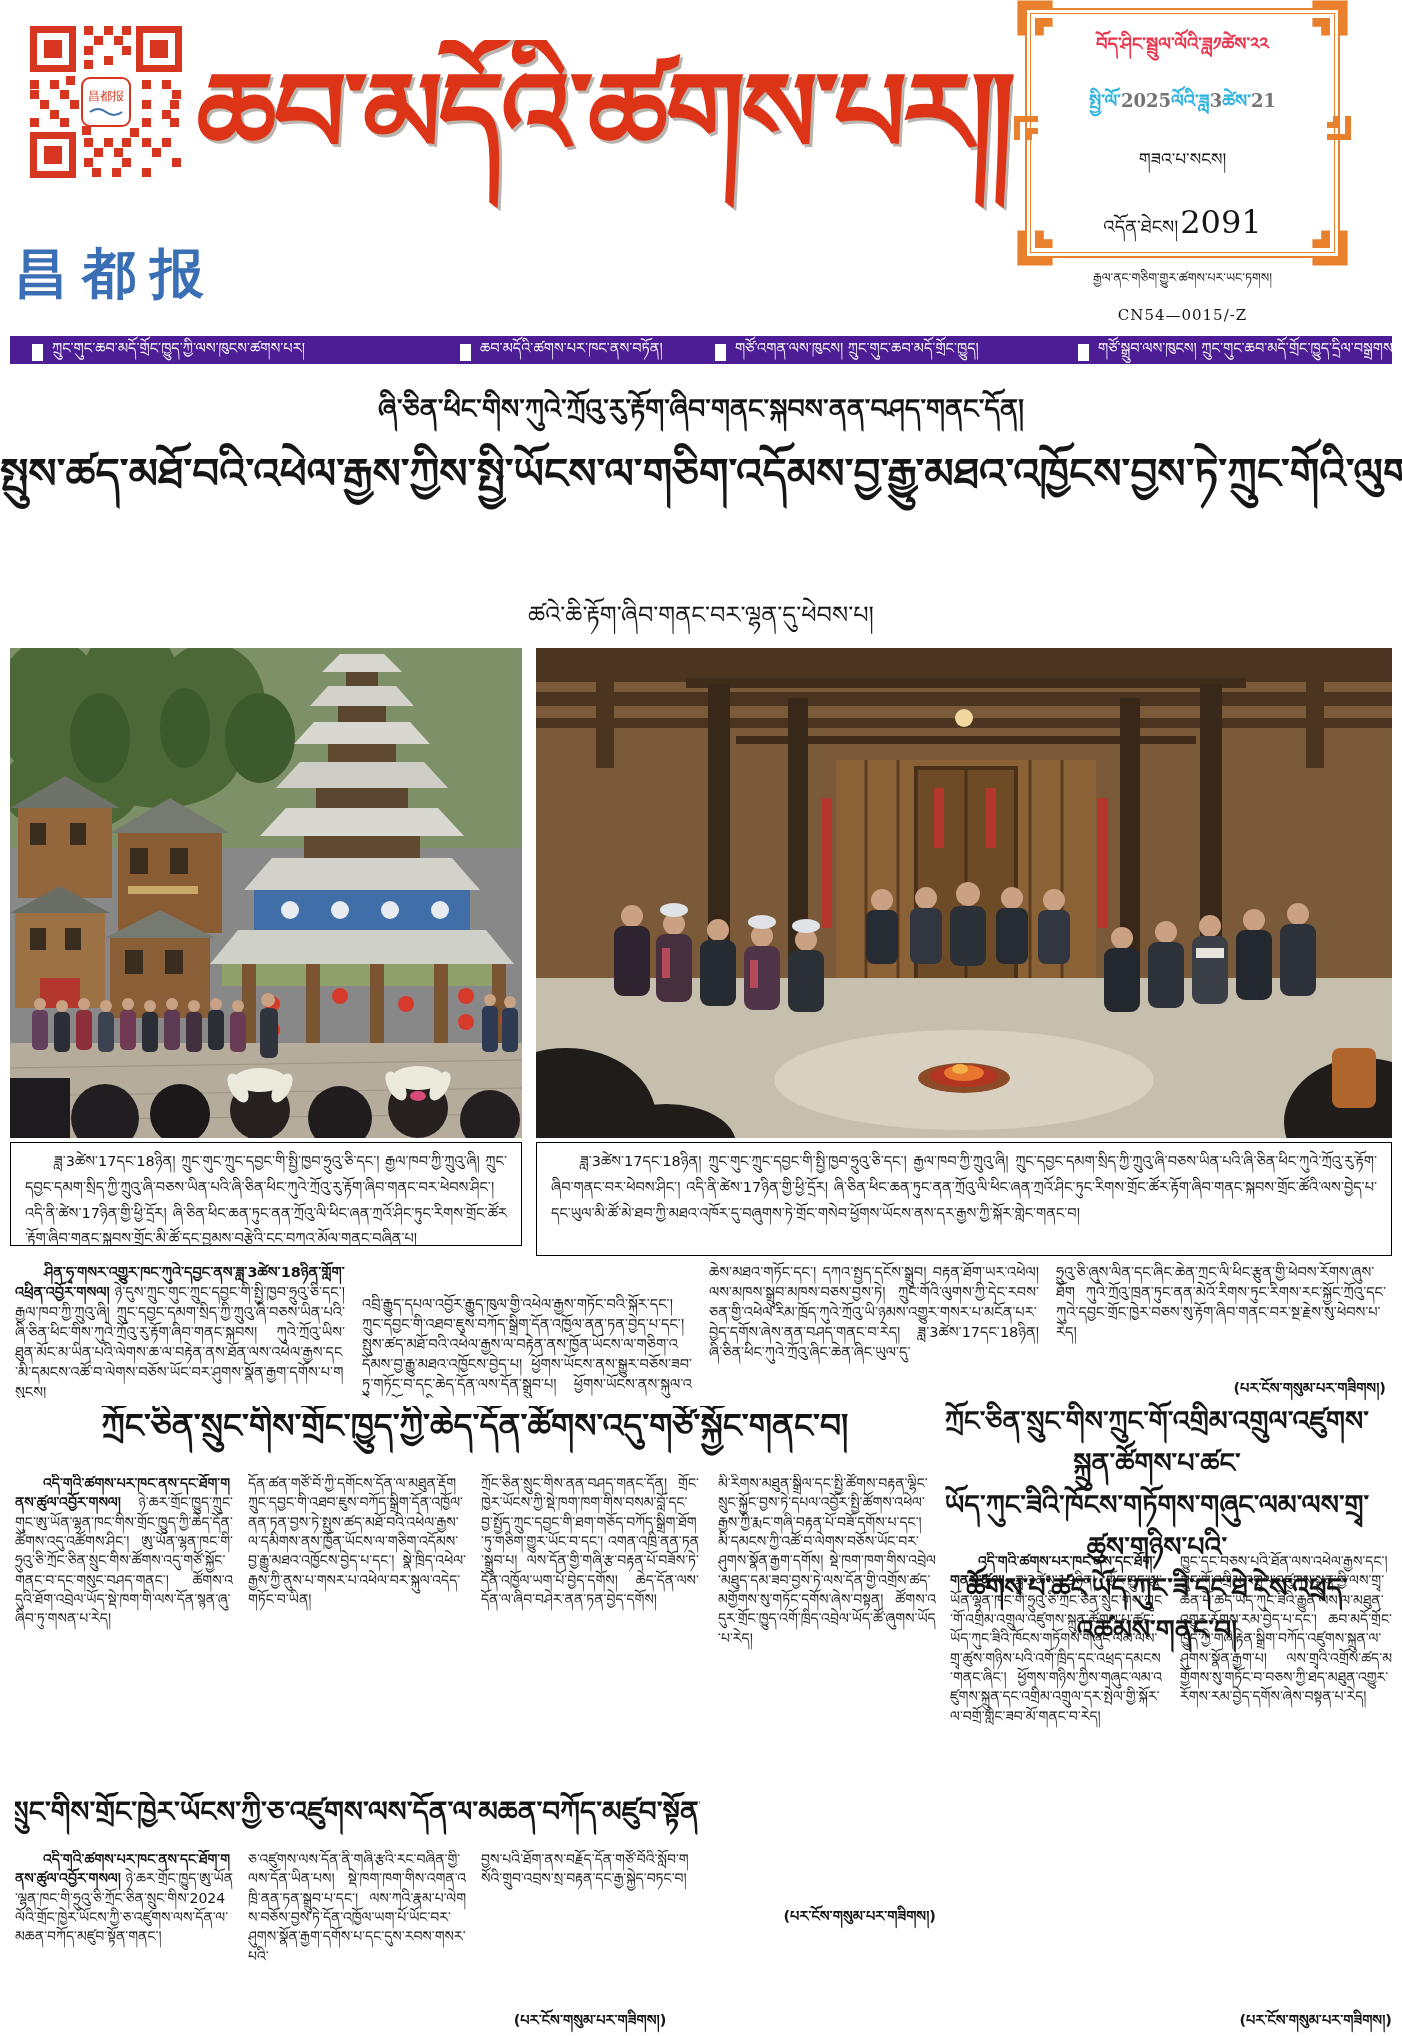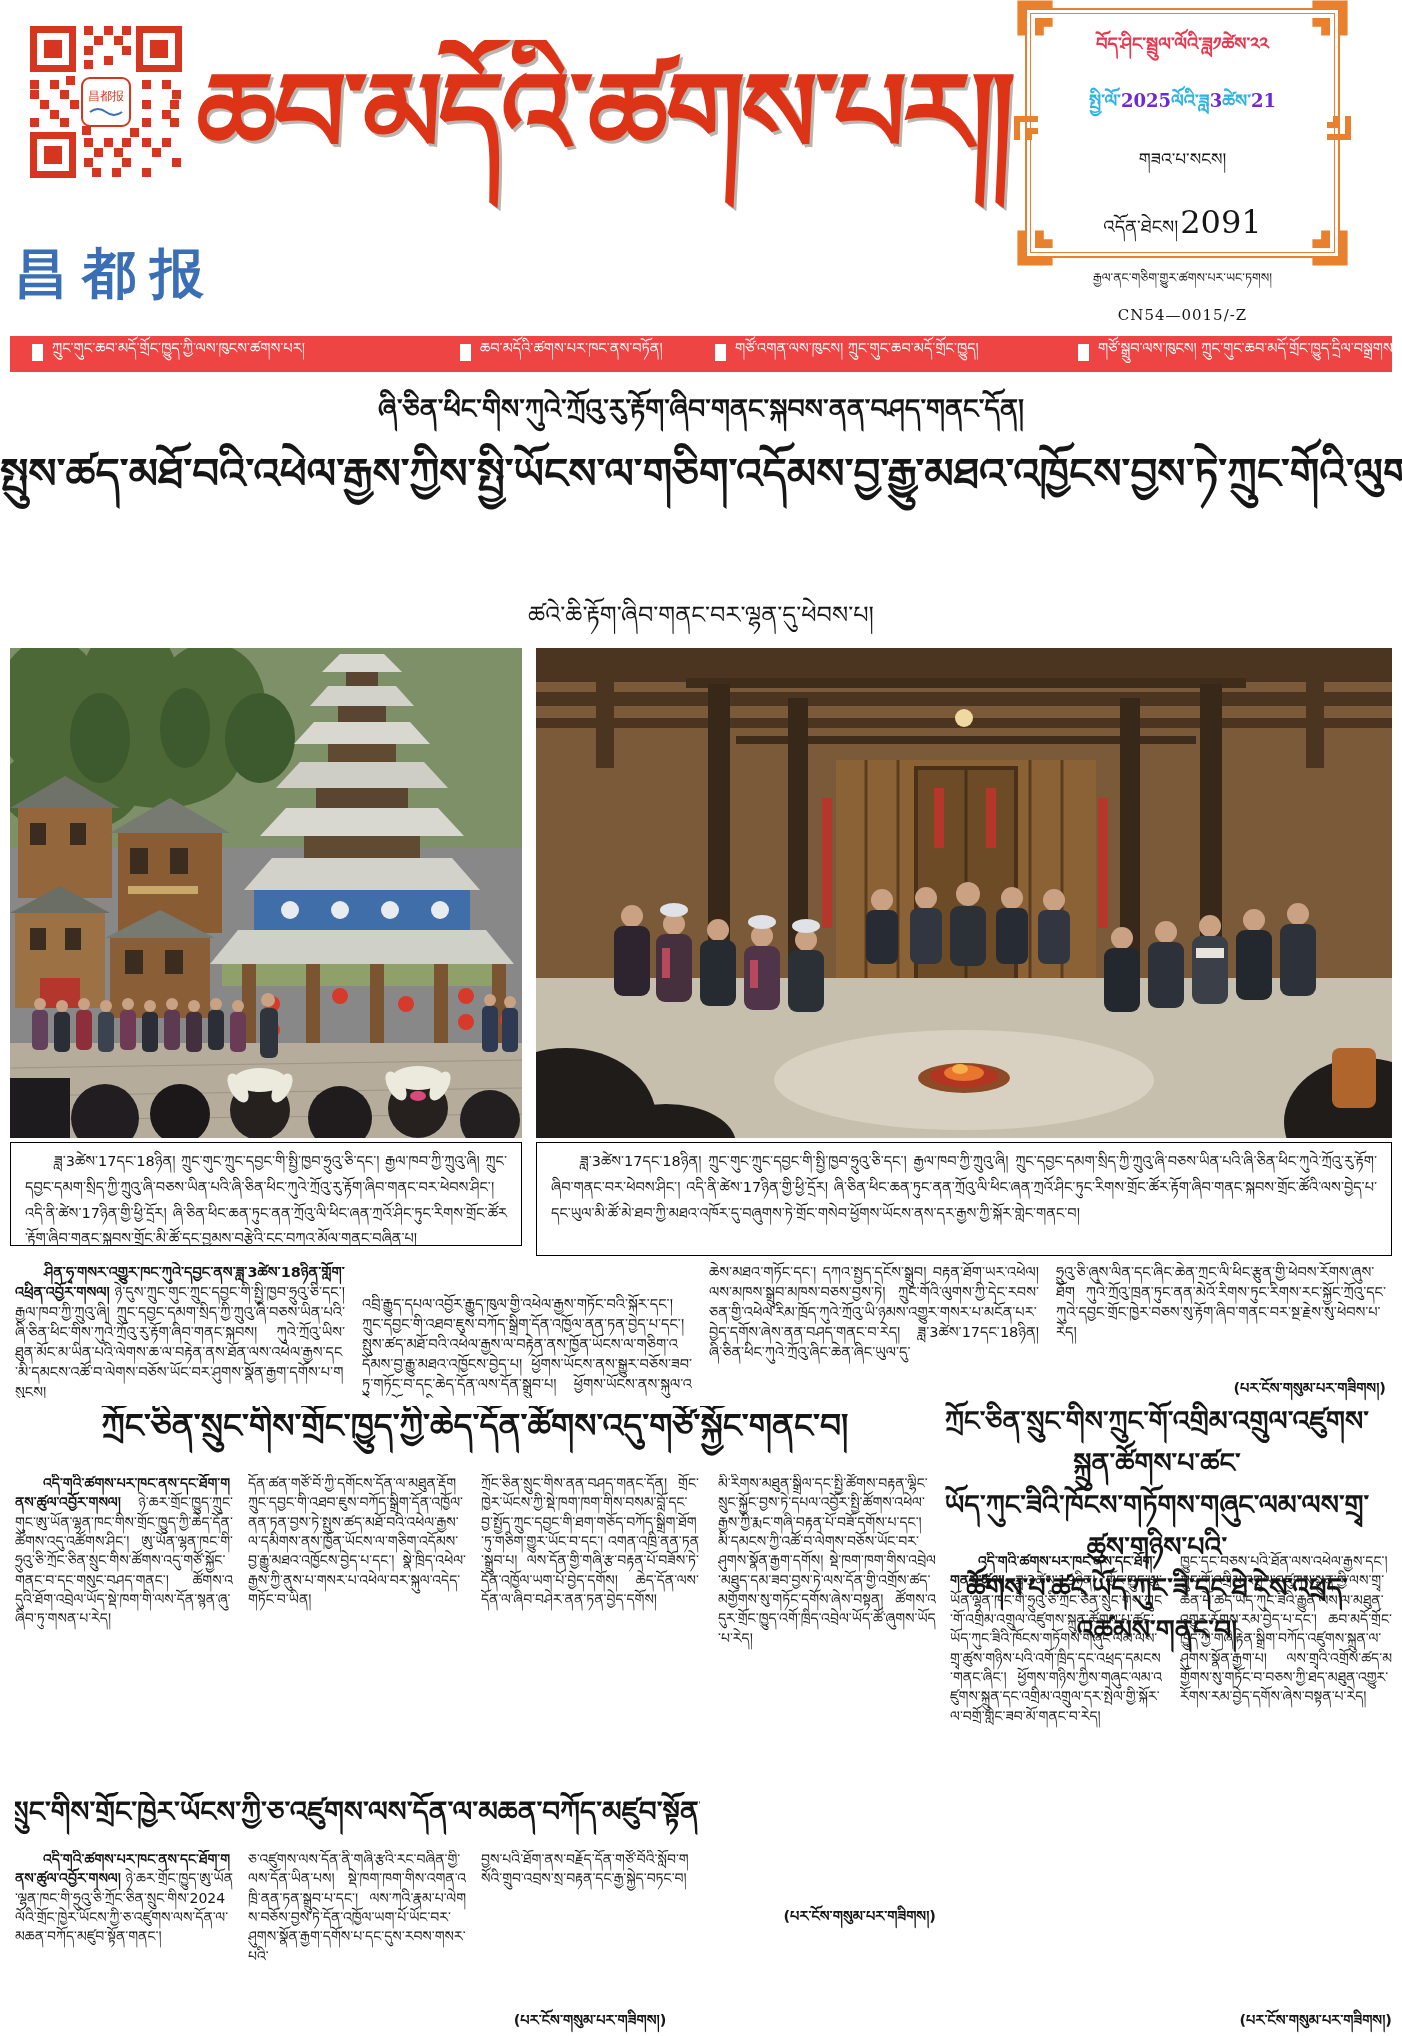--- a/index.html
+++ b/index.html
@@ -9,32 +9,32 @@
   
   .masthead{left:195px;top:40px;width:815px;height:210px;display:flex;align-items:center;justify-content:center;
             font-size:112px;font-weight:bold;color:#dd3418;letter-spacing:-3px;
             text-shadow:3px 3px 0 #b9b4ae;transform:skewX(-3deg);white-space:nowrap;overflow:hidden;}
   .qr-wrap{left:30px;top:26px;width:152px;height:170px;}
   .cn-title{left:14px;top:238px;width:230px;font-size:54px;font-weight:bold;color:#3a6fb5;letter-spacing:14px;white-space:nowrap;}
   .infobox{left:1025px;top:8px;width:315px;height:250px;border:2px solid #e8802d;box-shadow:inset 0 0 0 3px #fff,inset 0 0 0 4px #e8802d;
            display:flex;flex-direction:column;align-items:center;justify-content:flex-start;padding-top:14px;box-sizing:border-box;gap:7px;}
   .ib-l1{color:#e8374e;font-size:18px;font-weight:bold;}
   .ib-l2{font-size:18px;font-weight:bold;color:#2fb3e2;}
-  .ib-l2 .num{color:#6d28d9;font-family:"DejaVu Serif","Liberation Serif",serif;}
+  .ib-l2 .num{color:#737373;font-family:"DejaVu Serif","Liberation Serif",serif;}
   .ib-l3{font-size:17px;margin-top:2px;}
   .ib-issue{display:flex;align-items:baseline;gap:2px;margin-top:8px;}
   .ib-issue .lab{font-size:18px;}
   .ib-issue .no{font-size:32px;font-family:"DejaVu Serif","Liberation Serif",serif;}
   .ib-l5{font-size:12.5px;}
   .ib-cn{font-size:15px;font-family:"DejaVu Serif","Liberation Serif",serif;letter-spacing:1px;}
   .ib-l7{font-size:13px;}
   .ib-l7 .no{font-family:"DejaVu Serif","Liberation Serif",serif;font-size:14px;}
   .knot{position:absolute;width:44px;height:44px;color:#e8802d;}
   
-  .navbar{left:10px;top:336px;width:1382px;height:36px;background:#ef4444;}
+  .navbar{left:10px;top:336px;width:1382px;height:28px;background:#4c1d95;}
   .nav-item{position:absolute;top:0;height:32px;display:flex;align-items:center;gap:9px;color:#fff;font-size:14.5px;white-space:nowrap;}
   .nav-item .sq{width:11px;height:17px;background:#fff;flex:0 0 auto;}
   
   .kicker{left:0;top:378px;width:1402px;text-align:center;font-size:27px;font-weight:bold;}
   .h1l{left:0;width:1402px;text-align:center;font-size:42px;font-weight:bold;white-space:nowrap;overflow:hidden;}
   .subhead{left:0;top:588px;width:1402px;text-align:center;font-size:24px;font-weight:normal;}
   
   .photo{overflow:hidden;background:#888;}
   .caption{border:1px solid #000;box-sizing:border-box;padding:6px 14px;font-size:14.5px;line-height:1.78;
            text-align:justify;word-break:break-all;overflow:hidden;}

